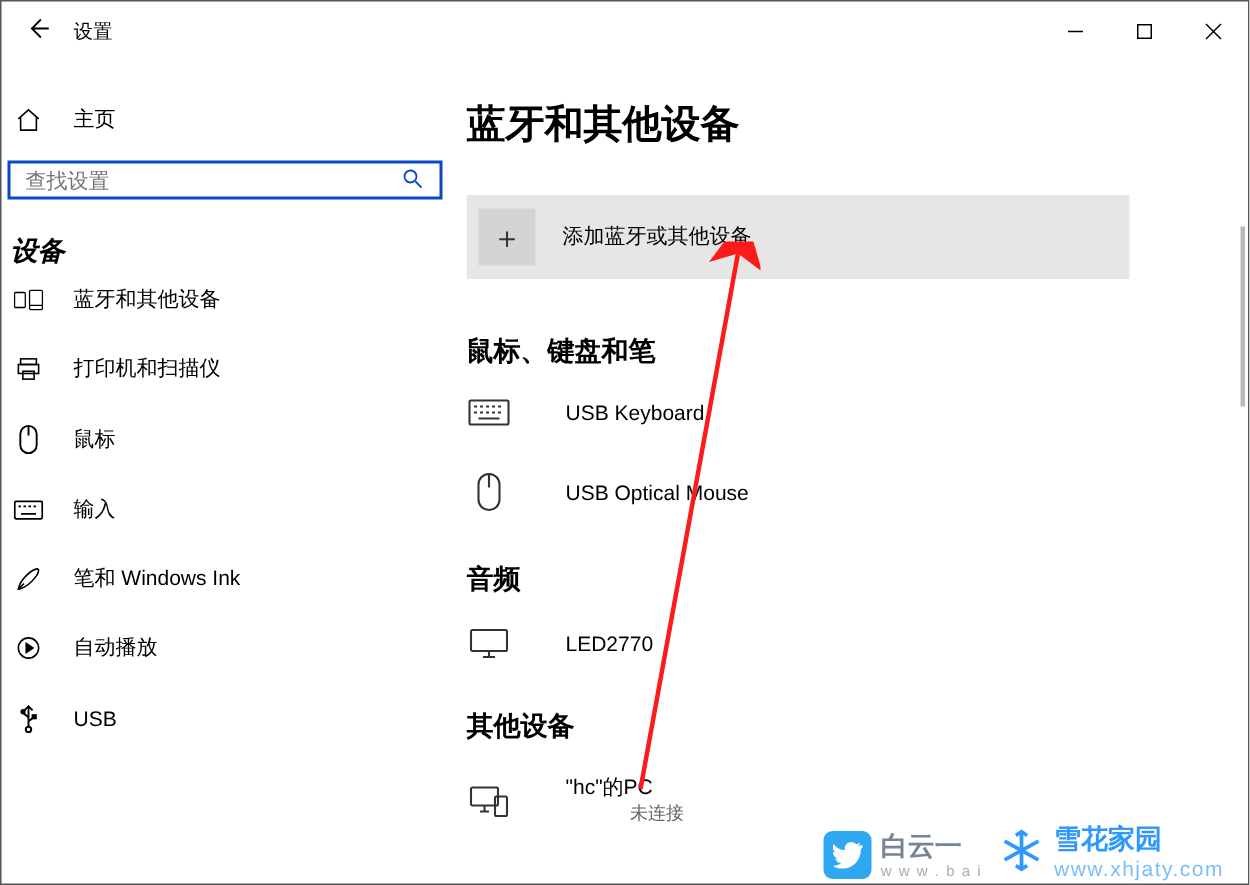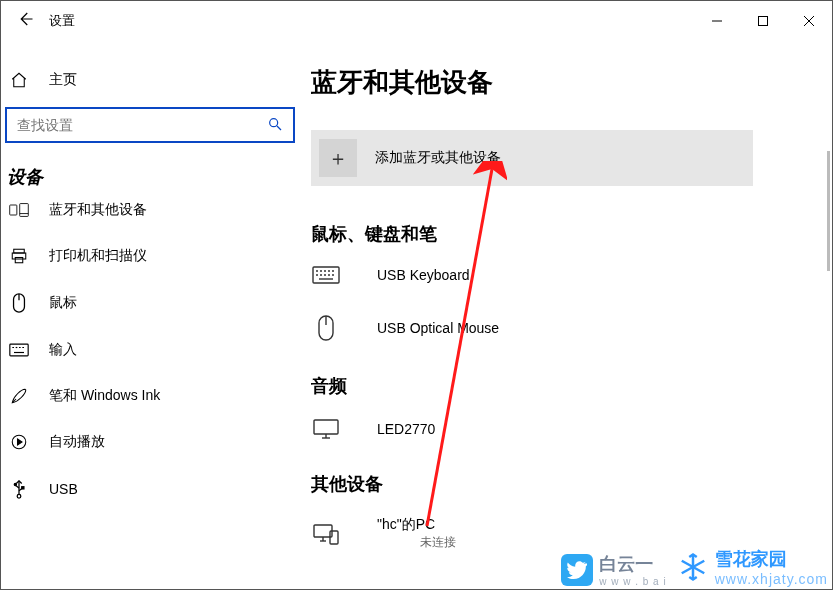--- a/index.html
+++ b/index.html
@@ -10,38 +10,38 @@
   .tb-title { flex: 0 0 auto; font-size: 13px; color: #000; margin-left: 0; }
   .tb-spacer { flex: 1; }
   .win-controls { display: flex; }
   .win-btn { width: 46px; height: 32px; display: flex; align-items: center; justify-content: center; color: #222; }
   .win-btn svg { width: 12px; height: 12px; }
   .body { display: flex; height: calc(100% - 40px); }
   .sidebar { width: 310px; padding-top: 24px; padding-left: 4px; padding-right: 16px; position: relative; }
   .home { display: flex; align-items: center; gap: 20px; padding: 6px 4px 6px 4px; margin-bottom: 12px; }
   .home-icon { width: 20px; display: flex; justify-content: center; }
   .search-wrap { margin-bottom: 22px; }
-  .search { display: flex; align-items: center; border: 2px solid #0a47c4; height: 36px; padding: 0 10px; }
+  .search { display: flex; align-items: center; border: 2px solid #0a47c4; height: 26px; padding: 0 10px; }
   .search input { flex: 1; border: none; outline: none; font-size: 14px; color: #555; font-family: inherit; background: transparent; }
   .search-icon { color: #0a47c4; }
   .category { font-size: 18px; font-weight: 600; margin: 8px 0 2px 2px; font-style: italic; }
   .nav { display: flex; flex-direction: column; gap: 8px; }
   .nav-item { display: flex; align-items: center; gap: 20px; padding: 10px 4px 10px 4px; position: relative; }
   .nav-item.active::before { content: ""; position: absolute; left: -16px; top: 6px; bottom: 6px; width: 5px; background: #0078d4; }
   .nav-icon { width: 20px; display: flex; justify-content: center; color: #000; }
   .content { flex: 1; position: relative; padding: 24px 20px 0 0; overflow: hidden; }
   .content h1 { font-size: 26px; font-weight: 600; margin-bottom: 30px; }
   .add-tile { display: flex; align-items: center; background: #e6e6e6; height: 56px; width: 442px; margin-bottom: 36px; }
   .add-plus { width: 38px; height: 38px; margin: 0 18px 0 8px; background: #d4d4d4; display: flex; align-items: center; justify-content: center; font-size: 20px; color: #333; }
   .section-title { font-size: 18px; font-weight: 700; margin: 10px 0 12px 0; }
   .device { display: flex; align-items: center; gap: 36px; padding: 8px 0 22px 0; }
   .device-icon { width: 30px; display: flex; justify-content: center; color: #333; }
   .device-sub { font-size: 12px; color: #666; margin-left: 43px; }
   .scroll-hint { position: absolute; right: 2px; top: 110px; width: 3px; height: 120px; background: #bbb; }
-  .watermarks { position: absolute; right: 4px; bottom: 2px; display: flex; align-items: flex-end; gap: 10px; pointer-events: none; }
+  .watermarks { position: absolute; right: 16px; bottom: 2px; display: flex; align-items: flex-end; gap: 10px; pointer-events: none; }
   .wm { display: flex; align-items: center; gap: 6px; opacity: .92; }
   .wm-blue-sq { width: 32px; height: 32px; background: #1da1f2; border-radius: 6px; display: flex; align-items: center; justify-content: center; }
   .wm-text1 { font-size: 18px; color: #6b7a90; font-weight: 600; }
   .wm-sub1 { font-size: 10px; color: #9aa6b5; letter-spacing: 1px; text-align: center; }
   .wm-snow { width: 32px; height: 32px; display: flex; align-items: center; justify-content: center; color: #1e90ff; }
   .wm-text2 { font-size: 18px; color: #1e90ff; font-weight: 700; }
   .wm-sub2 { font-size: 14px; color: #6fb8ff; letter-spacing: 1px; }
   .arrow-overlay { position: absolute; pointer-events: none; }
 </style>
 </head>

